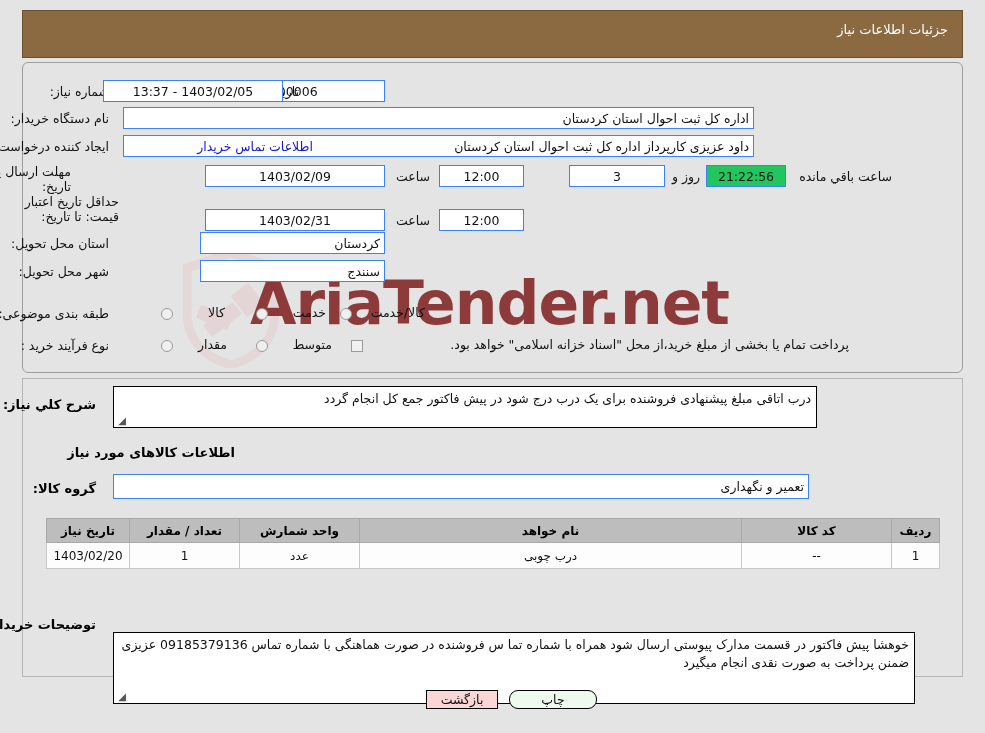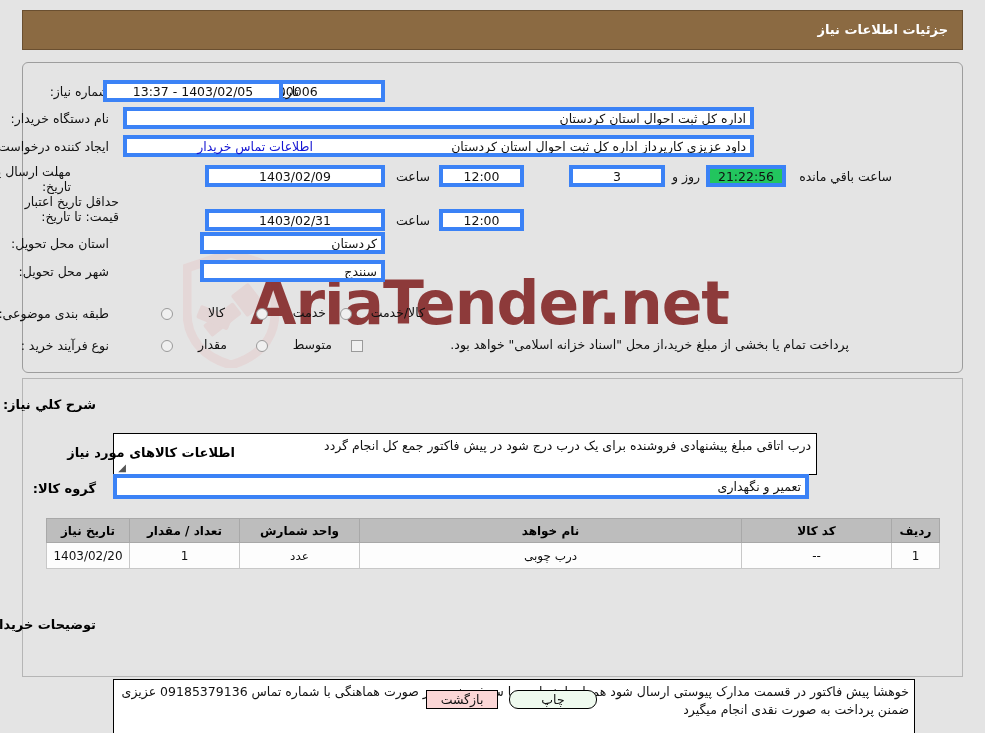--- a/index.html
+++ b/index.html
@@ -45,26 +45,25 @@
     white-space: nowrap;
     opacity: .85;
   }
 
   
   .header-bar {
     position: absolute;
     left: 22px;
     top: 10px;
     width: 941px;
-    height: 40px;
+    height: 48px;
     background: #8b6a42;
     border: 1px solid #6a4f30;
     box-sizing: border-box;
     z-index: 3;
-    font-weight: bold;
   }
   .header-title {
     position: absolute;
     right: 14px;
     top: 11px;
     color: #ffffff;
     font-size: 13px;
   }
 
   
@@ -134,21 +133,21 @@
   }
   .lbl-2l {
     font-size: 12.5px;
     color: #111111;
     line-height: 15px;
     text-align: right;
     width: 112px;
   }
 
   .fld {
-    border: 4px solid #3b82f6;
+    border: 1px solid #3b82f6;
     background: #ffffff;
     box-sizing: border-box;
     font-size: 12.5px;
     color: #111111;
     padding: 0 4px;
     display: flex;
     align-items: center;
     justify-content: center;
     white-space: nowrap;
     overflow: hidden;
@@ -342,21 +341,21 @@
 
   <span class="abs checkbox" style="right:622px; top:340px;"></span>
   <div class="abs smalltxt" style="right:136px; top:337px;">پرداخت تمام یا بخشی از مبلغ خرید،از محل "اسناد خزانه اسلامی" خواهد بود.</div>
 
   <div class="lower-rule"></div>
   <div class="left-rail"></div>
   <div class="right-rail"></div>
   <div class="bottom-rule"></div>
 
   <div class="abs lbl-bold" style="right:889px; top:397px;">شرح کلي نیاز:</div>
-  <div class="abs ta" style="right:168px; top:386px; width:704px; height:42px;margin-top:47px;">
+  <div class="abs ta" style="right:168px; top:386px; width:704px; height:42px;">
     <span>درب اتاقی  مبلغ پیشنهادی فروشنده برای یک درب درج شود در پیش فاکتور جمع کل انجام گردد</span>
     <span class="ta-grip">◢</span>
   </div>
 
   <div class="abs lbl-bold" style="right:750px; top:445px;">اطلاعات کالاهای مورد نیاز</div>
 
   <div class="abs lbl-bold" style="right:889px; top:481px;">گروه کالا:</div>
   <div class="abs fld right" style="right:176px; top:474px; width:696px; height:25px;">تعمیر و نگهداری</div>
 
   <table class="tbl">

